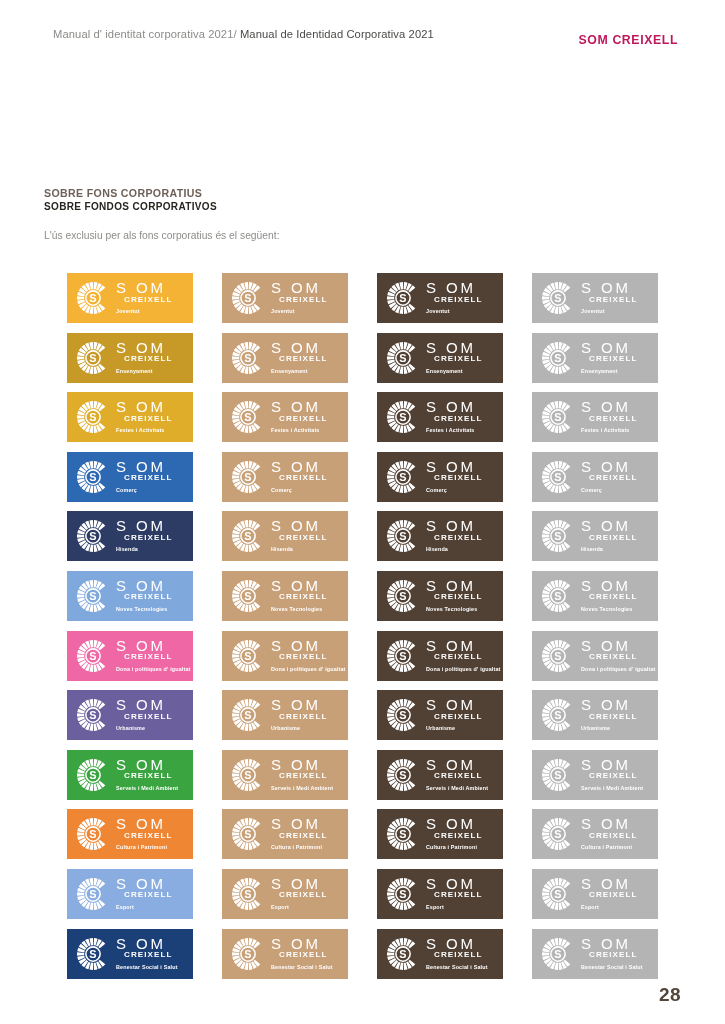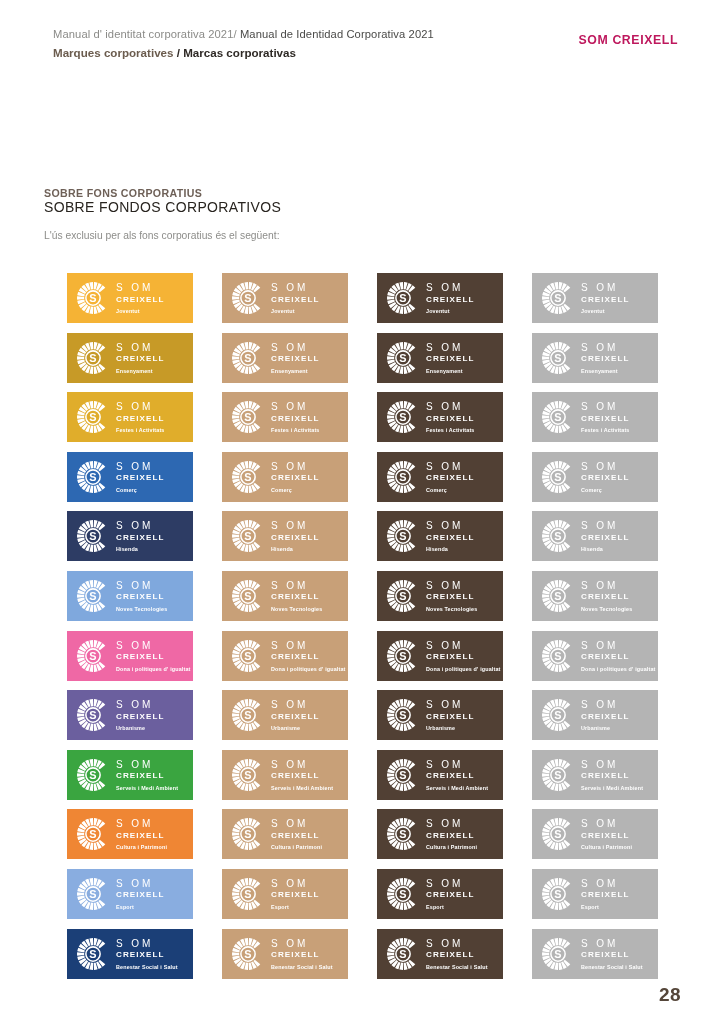--- a/index.html
+++ b/index.html
@@ -70,22 +70,22 @@
   }
   .sec-ca {
     font-size: 10.6px;
     font-weight: bold;
     color: #6e6057;
     letter-spacing: 0.35px;
     line-height: 14px;
     white-space: nowrap;
   }
   .sec-es {
-    font-size: 14px;
-    font-weight: normal;
+    font-size: 10px;
+    font-weight: bold;
     color: #28241f;
     letter-spacing: 0.35px;
     line-height: 14px;
     white-space: nowrap;
   }
 
   
   #description {
     position: absolute;
     left: 44px;
@@ -138,33 +138,34 @@
     top: 1px;
     width: 34px;
     height: 34px;
   }
   .wordmark {
     position: absolute;
     left: 40px;
     top: 2px;
   }
   .wm-som {
-    font-size: 10px;
+    font-size: 15px;
     font-weight: normal;
     letter-spacing: 2.9px;
     line-height: 12px;
     color: #ffffff;
   }
   .wm-creixell {
     font-size: 8.1px;
     font-weight: bold;
     letter-spacing: 1.05px;
     line-height: 10px;
     color: #ffffff;
     margin-top: 0.5px;
+    margin-left: 8px;
   }
   .wm-dept {
     font-size: 5.4px;
     font-weight: bold;
     letter-spacing: 0.15px;
     line-height: 8px;
     color: #ffffff;
     margin-top: 2.5px;
     white-space: nowrap;
   }
@@ -179,21 +180,20 @@
     color: #55463a;
     letter-spacing: 0.4px;
   }
 </style>
 </head>
 <body>
 
 <div id="header">
   <div id="header-left">
     <div class="hdr-line1"><span>Manual d' identitat corporativa 2021/</span><span class="dark"> Manual de Identidad Corporativa 2021</span></div>
-    <div class="hdr-line2"><span class="brown">Marques corporatives</span><span class="black"> / </span><span class="black">Marcas corporativas</span></div>
   </div>
   <div id="header-right">SOM CREIXELL</div>
 </div>
 
 <div id="section-titles">
   <div class="sec-ca">SOBRE FONS CORPORATIUS</div>
   <div class="sec-es">SOBRE FONDOS CORPORATIVOS</div>
 </div>
 
 <div id="description">

